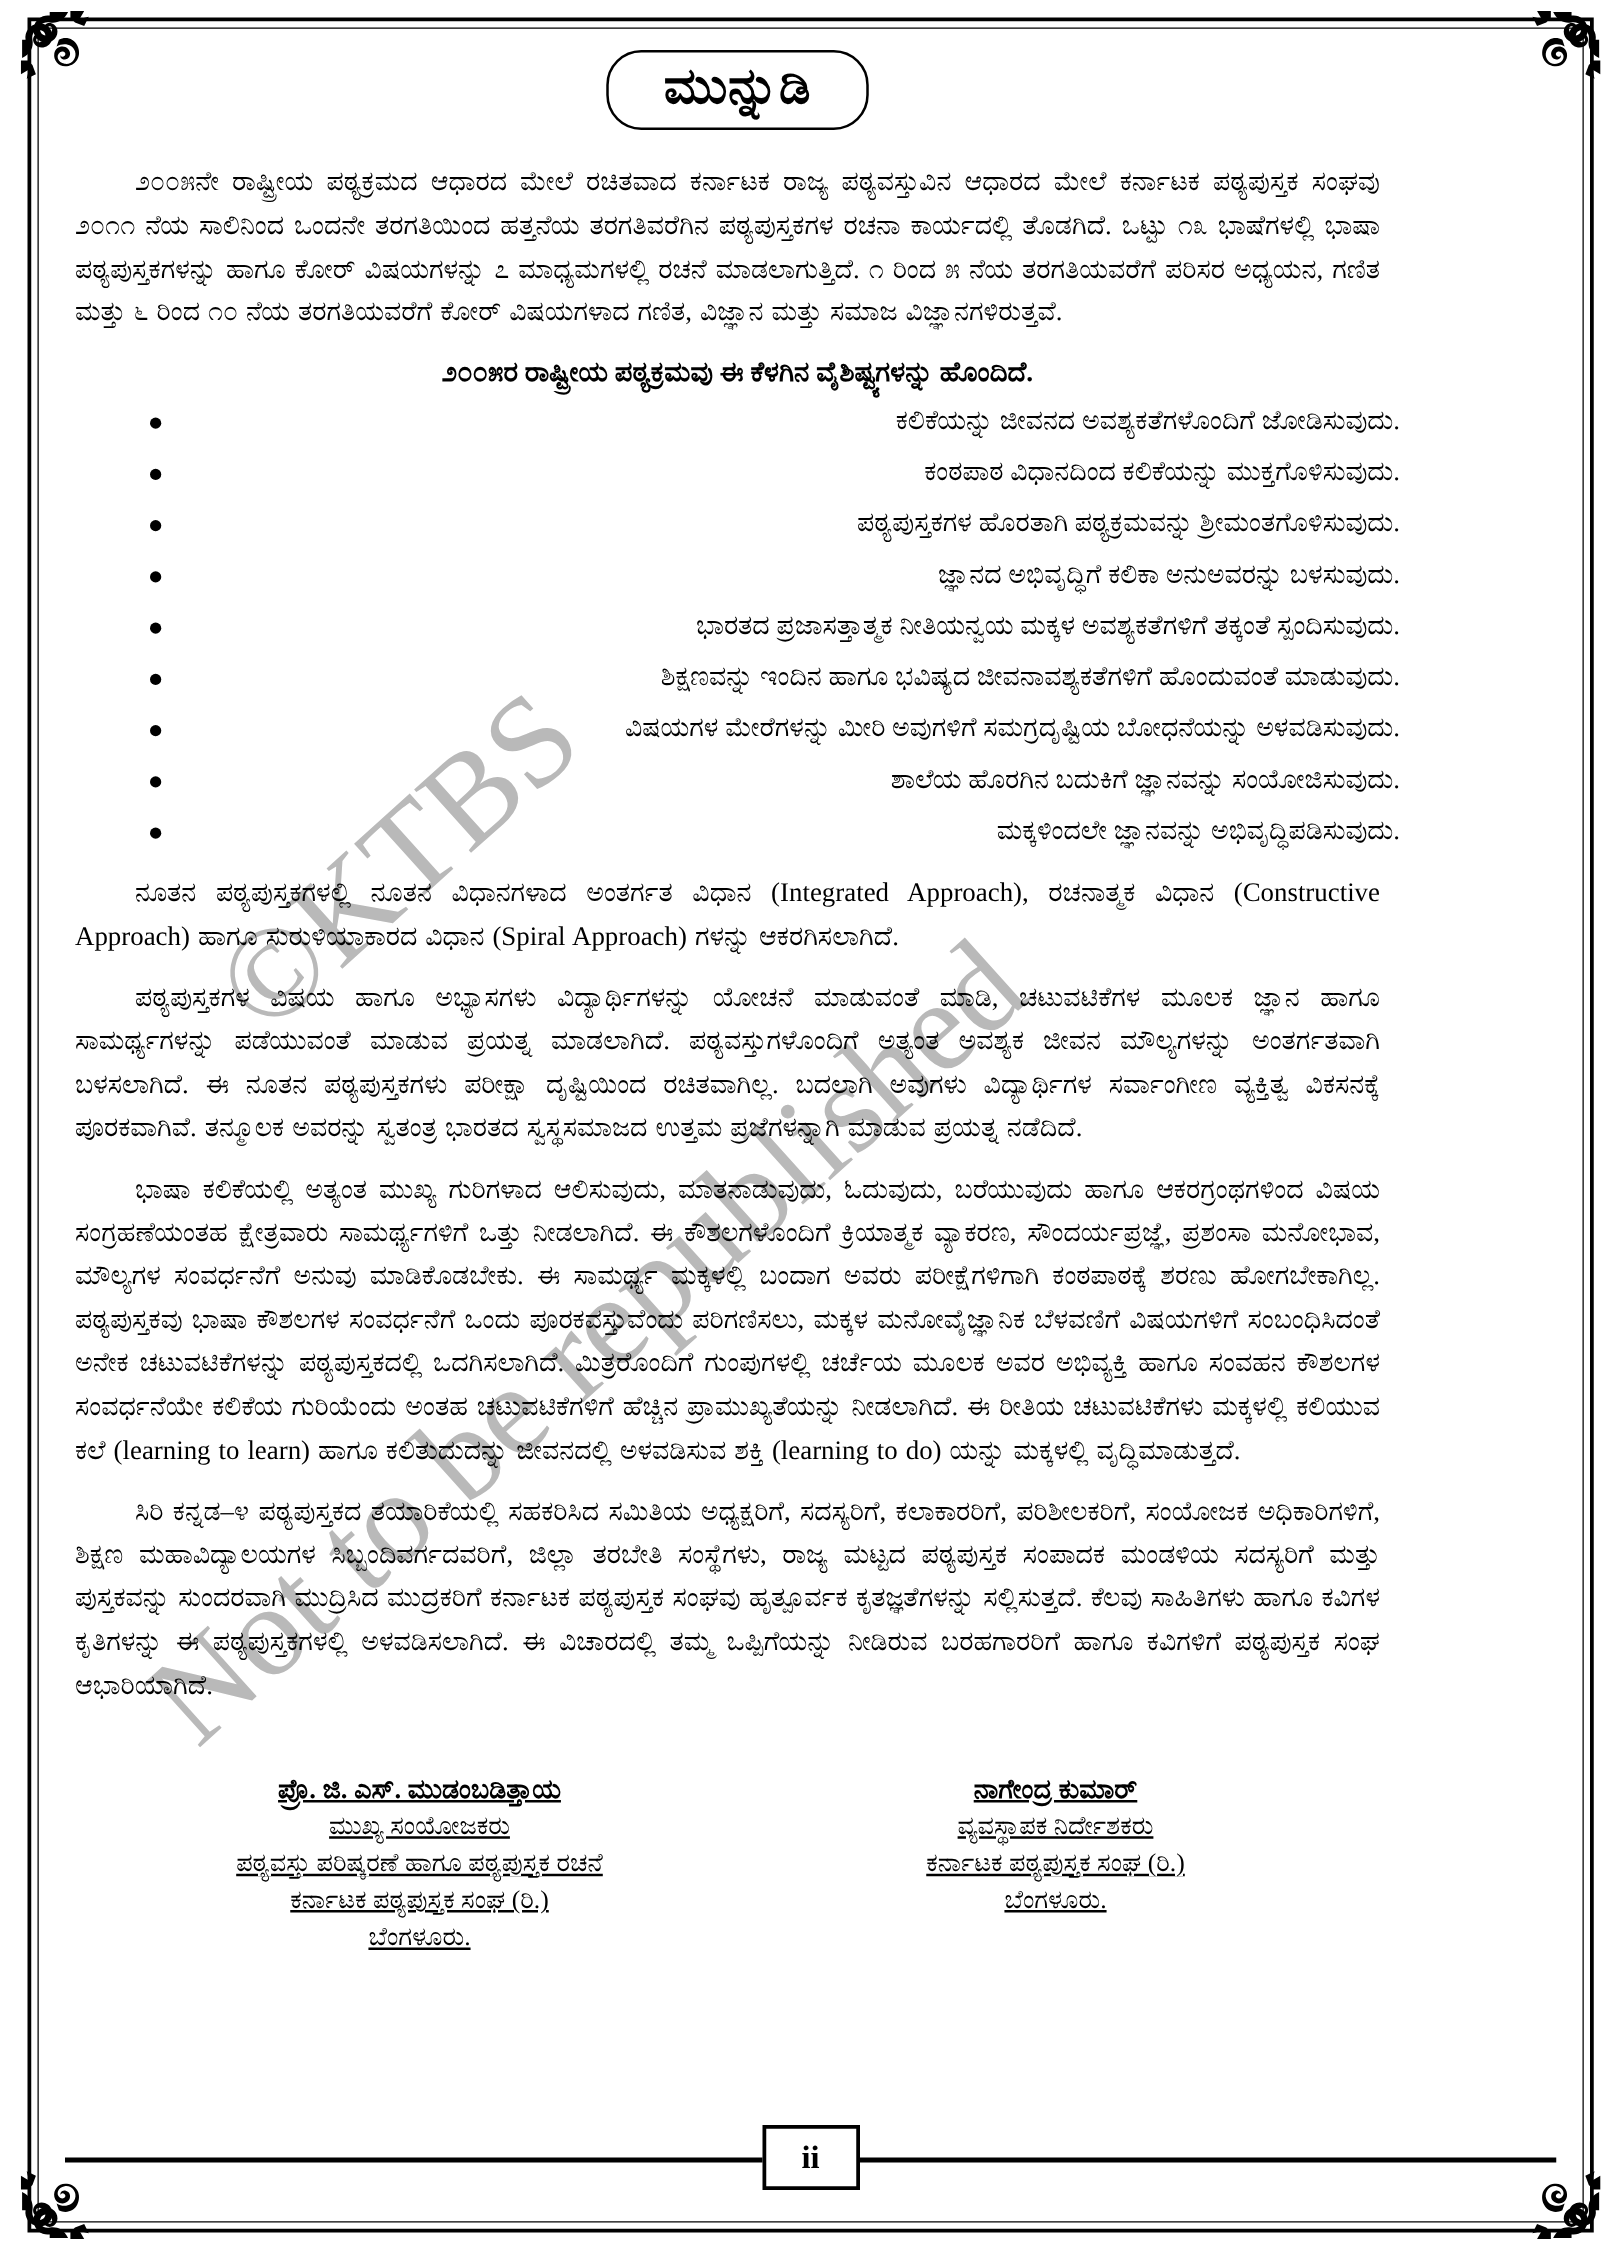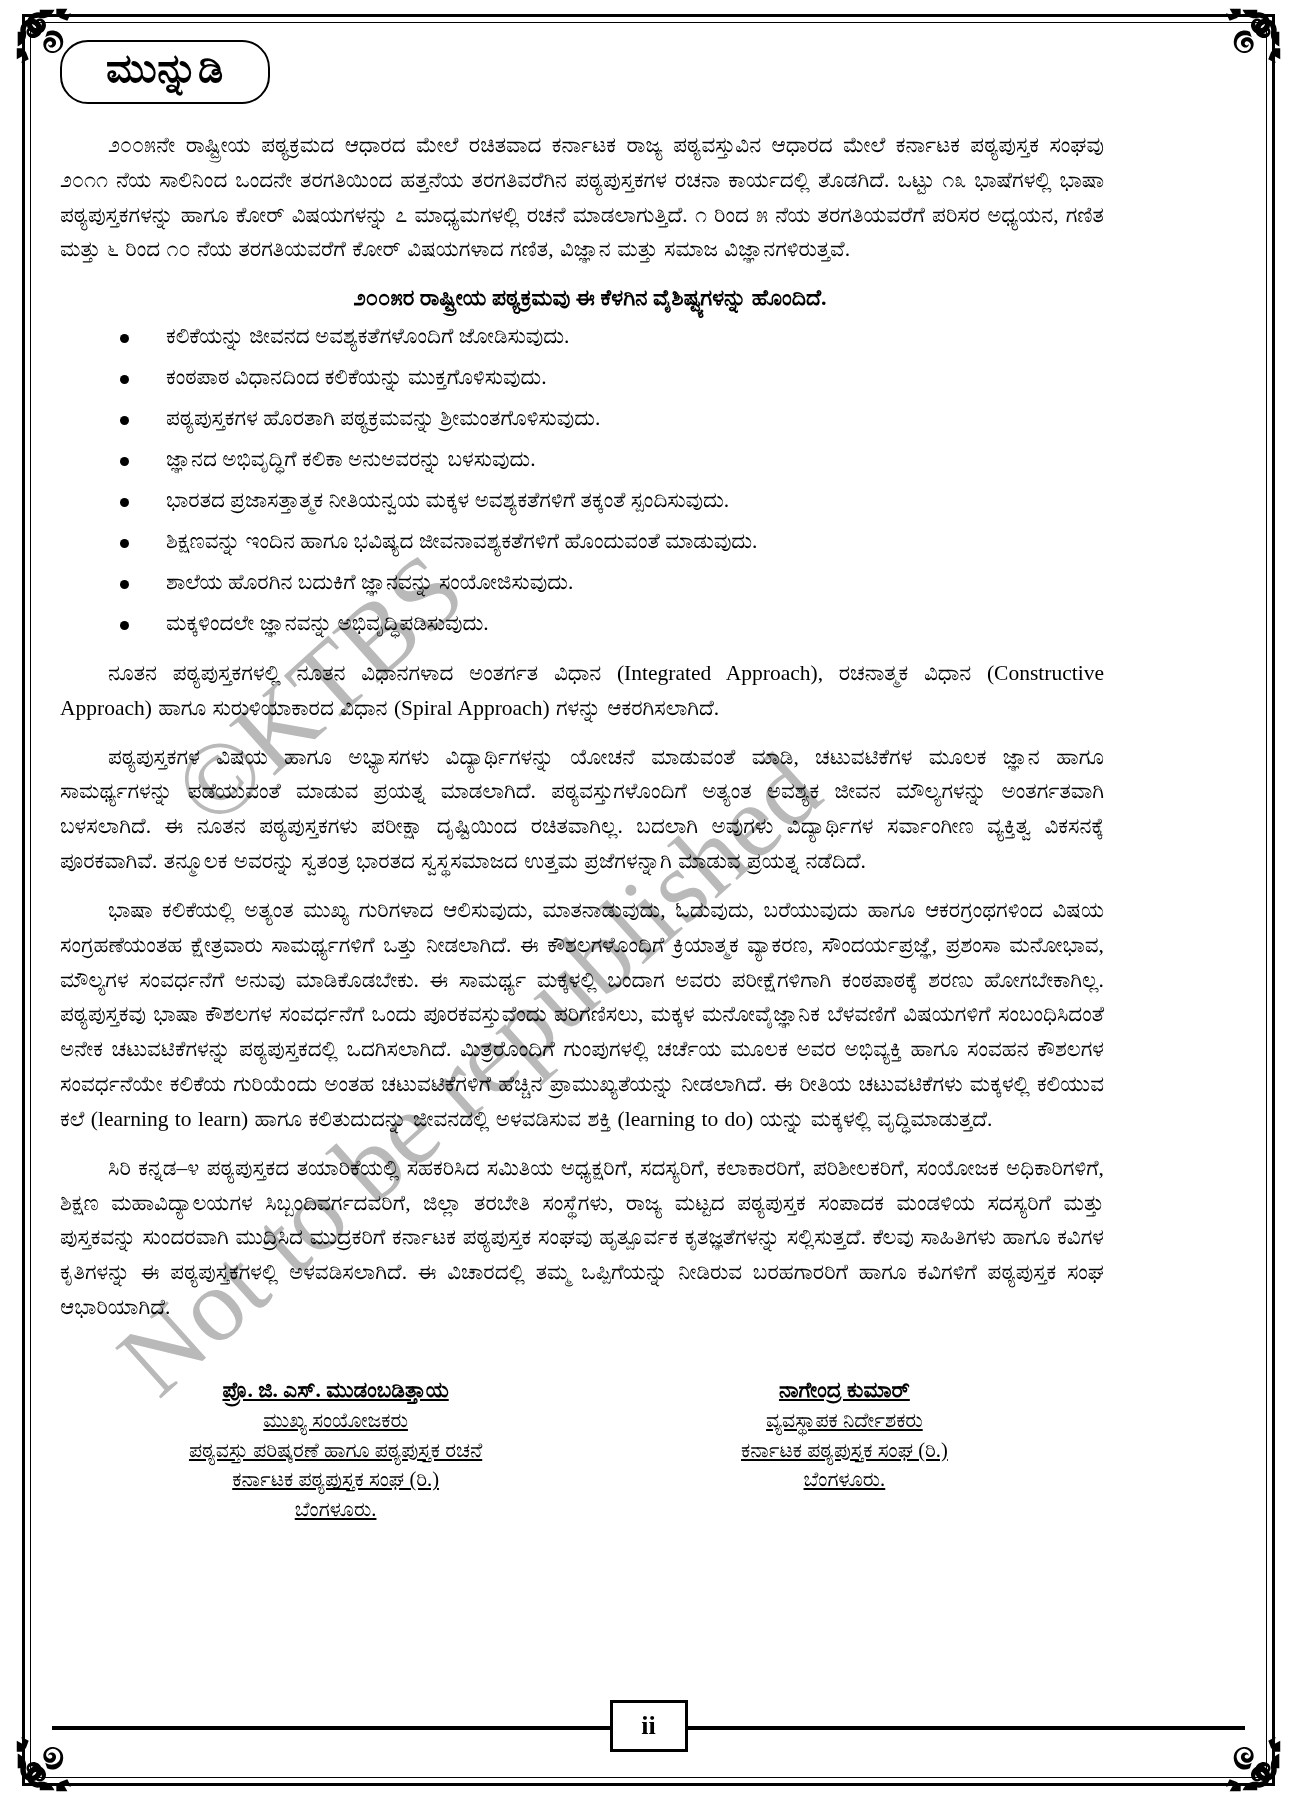--- a/index.html
+++ b/index.html
@@ -53,21 +53,21 @@
     transform:rotate(-42deg);
     transform-origin:0 0;
   }
 
   
   #content{
     position:absolute;left:60px;top:40px;width:1060px;
     z-index:10;
   }
 
-  .title-wrap{text-align:left;margin:0 0 24px 0;}
+  .title-wrap{text-align:center;margin:0 0 24px 0;}
   .title-box{
     display:inline-block;
     border:2.5px solid #000;
     border-radius:28px;
     padding:4px 44px 10px 44px;
     font-size:40px;
     font-weight:700;
     line-height:1.15;
     letter-spacing:0.5px;
   }
@@ -87,20 +87,21 @@
     font-weight:700;
     line-height:1.55;
     text-align:center;
     text-indent:0;
   }
 
   ul.bullets{
     margin:0 0 18px 0;
     padding:0 0 0 48px;
     list-style:none;
+    text-align:right;
   }
   ul.bullets li{
     position:relative;
     font-size:21.5px;
     line-height:1.30;
     margin:0 0 13px 0;
     padding-left:58px;
   }
   ul.bullets li:before{
     content:"";
@@ -210,20 +211,21 @@
 
     <p class="lead">೨೦೦೫ರ ರಾಷ್ಟ್ರೀಯ ಪಠ್ಯಕ್ರಮವು ಈ ಕೆಳಗಿನ ವೈಶಿಷ್ಟ್ಯಗಳನ್ನು ಹೊಂದಿದೆ.</p>
 
     <ul class="bullets">
       <li><span>ಕಲಿಕೆಯನ್ನು ಜೀವನದ ಅವಶ್ಯಕತೆಗಳೊಂದಿಗೆ ಜೋಡಿಸುವುದು.</span></li>
       <li><span>ಕಂಠಪಾಠ ವಿಧಾನದಿಂದ ಕಲಿಕೆಯನ್ನು ಮುಕ್ತಗೊಳಿಸುವುದು.</span></li>
       <li><span>ಪಠ್ಯಪುಸ್ತಕಗಳ ಹೊರತಾಗಿ ಪಠ್ಯಕ್ರಮವನ್ನು ಶ್ರೀಮಂತಗೊಳಿಸುವುದು.</span></li>
       <li><span>ಜ್ಞಾನದ ಅಭಿವೃದ್ಧಿಗೆ ಕಲಿಕಾ ಅನುಅವರನ್ನು ಬಳಸುವುದು.</span></li>
       <li><span>ಭಾರತದ ಪ್ರಜಾಸತ್ತಾತ್ಮಕ ನೀತಿಯನ್ವಯ ಮಕ್ಕಳ ಅವಶ್ಯಕತೆಗಳಿಗೆ ತಕ್ಕಂತೆ ಸ್ಪಂದಿಸುವುದು.</span></li>
       <li><span>ಶಿಕ್ಷಣವನ್ನು ಇಂದಿನ ಹಾಗೂ ಭವಿಷ್ಯದ ಜೀವನಾವಶ್ಯಕತೆಗಳಿಗೆ ಹೊಂದುವಂತೆ ಮಾಡುವುದು.</span></li>
+      <li><span>ವಿಷಯಗಳ ಮೇರೆಗಳನ್ನು ಮೀರಿ ಅವುಗಳಿಗೆ ಸಮಗ್ರದೃಷ್ಟಿಯ ಬೋಧನೆಯನ್ನು ಅಳವಡಿಸುವುದು.</span></li>
       <li><span>ಶಾಲೆಯ ಹೊರಗಿನ ಬದುಕಿಗೆ ಜ್ಞಾನವನ್ನು ಸಂಯೋಜಿಸುವುದು.</span></li>
       <li><span>ಮಕ್ಕಳಿಂದಲೇ ಜ್ಞಾನವನ್ನು ಅಭಿವೃದ್ಧಿಪಡಿಸುವುದು.</span></li>
     </ul>
 
     <p class="para"><span>ನೂತನ ಪಠ್ಯಪುಸ್ತಕಗಳಲ್ಲಿ ನೂತನ ವಿಧಾನಗಳಾದ ಅಂತರ್ಗತ ವಿಧಾನ </span><span class="eng">(Integrated Approach)</span><span>, ರಚನಾತ್ಮಕ ವಿಧಾನ </span><span class="eng">(Constructive Approach)</span><span> ಹಾಗೂ ಸುರುಳಿಯಾಕಾರದ ವಿಧಾನ </span><span class="eng">(Spiral Approach)</span><span> ಗಳನ್ನು ಆಕರಗಿಸಲಾಗಿದೆ.</span></p>
 
     <p class="para">ಪಠ್ಯಪುಸ್ತಕಗಳ ವಿಷಯ ಹಾಗೂ ಅಭ್ಯಾಸಗಳು ವಿದ್ಯಾರ್ಥಿಗಳನ್ನು ಯೋಚನೆ ಮಾಡುವಂತೆ ಮಾಡಿ, ಚಟುವಟಿಕೆಗಳ ಮೂಲಕ ಜ್ಞಾನ ಹಾಗೂ ಸಾಮರ್ಥ್ಯಗಳನ್ನು ಪಡೆಯುವಂತೆ ಮಾಡುವ ಪ್ರಯತ್ನ ಮಾಡಲಾಗಿದೆ. ಪಠ್ಯವಸ್ತುಗಳೊಂದಿಗೆ ಅತ್ಯಂತ ಅವಶ್ಯಕ ಜೀವನ ಮೌಲ್ಯಗಳನ್ನು ಅಂತರ್ಗತವಾಗಿ ಬಳಸಲಾಗಿದೆ. ಈ ನೂತನ ಪಠ್ಯಪುಸ್ತಕಗಳು ಪರೀಕ್ಷಾ ದೃಷ್ಟಿಯಿಂದ ರಚಿತವಾಗಿಲ್ಲ. ಬದಲಾಗಿ ಅವುಗಳು ವಿದ್ಯಾರ್ಥಿಗಳ ಸರ್ವಾಂಗೀಣ ವ್ಯಕ್ತಿತ್ವ ವಿಕಸನಕ್ಕೆ ಪೂರಕವಾಗಿವೆ. ತನ್ಮೂಲಕ ಅವರನ್ನು ಸ್ವತಂತ್ರ ಭಾರತದ ಸ್ವಸ್ಥಸಮಾಜದ ಉತ್ತಮ ಪ್ರಜೆಗಳನ್ನಾಗಿ ಮಾಡುವ ಪ್ರಯತ್ನ ನಡೆದಿದೆ.</p>
 
     <p class="para"><span>ಭಾಷಾ ಕಲಿಕೆಯಲ್ಲಿ ಅತ್ಯಂತ ಮುಖ್ಯ ಗುರಿಗಳಾದ ಆಲಿಸುವುದು, ಮಾತನಾಡುವುದು, ಓದುವುದು, ಬರೆಯುವುದು ಹಾಗೂ ಆಕರಗ್ರಂಥಗಳಿಂದ ವಿಷಯ ಸಂಗ್ರಹಣೆಯಂತಹ ಕ್ಷೇತ್ರವಾರು ಸಾಮರ್ಥ್ಯಗಳಿಗೆ ಒತ್ತು ನೀಡಲಾಗಿದೆ. ಈ ಕೌಶಲಗಳೊಂದಿಗೆ ಕ್ರಿಯಾತ್ಮಕ ವ್ಯಾಕರಣ, ಸೌಂದರ್ಯಪ್ರಜ್ಞೆ, ಪ್ರಶಂಸಾ ಮನೋಭಾವ, ಮೌಲ್ಯಗಳ ಸಂವರ್ಧನೆಗೆ ಅನುವು ಮಾಡಿಕೊಡಬೇಕು. ಈ ಸಾಮರ್ಥ್ಯ ಮಕ್ಕಳಲ್ಲಿ ಬಂದಾಗ ಅವರು ಪರೀಕ್ಷೆಗಳಿಗಾಗಿ ಕಂಠಪಾಠಕ್ಕೆ ಶರಣು ಹೋಗಬೇಕಾಗಿಲ್ಲ. ಪಠ್ಯಪುಸ್ತಕವು ಭಾಷಾ ಕೌಶಲಗಳ ಸಂವರ್ಧನೆಗೆ ಒಂದು ಪೂರಕವಸ್ತುವೆಂದು ಪರಿಗಣಿಸಲು, ಮಕ್ಕಳ ಮನೋವೈಜ್ಞಾನಿಕ ಬೆಳವಣಿಗೆ ವಿಷಯಗಳಿಗೆ ಸಂಬಂಧಿಸಿದಂತೆ ಅನೇಕ ಚಟುವಟಿಕೆಗಳನ್ನು ಪಠ್ಯಪುಸ್ತಕದಲ್ಲಿ ಒದಗಿಸಲಾಗಿದೆ. ಮಿತ್ರರೊಂದಿಗೆ ಗುಂಪುಗಳಲ್ಲಿ ಚರ್ಚೆಯ ಮೂಲಕ ಅವರ ಅಭಿವ್ಯಕ್ತಿ ಹಾಗೂ ಸಂವಹನ ಕೌಶಲಗಳ ಸಂವರ್ಧನೆಯೇ ಕಲಿಕೆಯ ಗುರಿಯೆಂದು ಅಂತಹ ಚಟುವಟಿಕೆಗಳಿಗೆ ಹೆಚ್ಚಿನ ಪ್ರಾಮುಖ್ಯತೆಯನ್ನು ನೀಡಲಾಗಿದೆ. ಈ ರೀತಿಯ ಚಟುವಟಿಕೆಗಳು ಮಕ್ಕಳಲ್ಲಿ ಕಲಿಯುವ ಕಲೆ </span><span class="eng">(learning to learn)</span><span> ಹಾಗೂ ಕಲಿತುದುದನ್ನು ಜೀವನದಲ್ಲಿ ಅಳವಡಿಸುವ ಶಕ್ತಿ </span><span class="eng">(learning to do)</span><span> ಯನ್ನು ಮಕ್ಕಳಲ್ಲಿ ವೃದ್ಧಿಮಾಡುತ್ತದೆ.</span></p>
 

